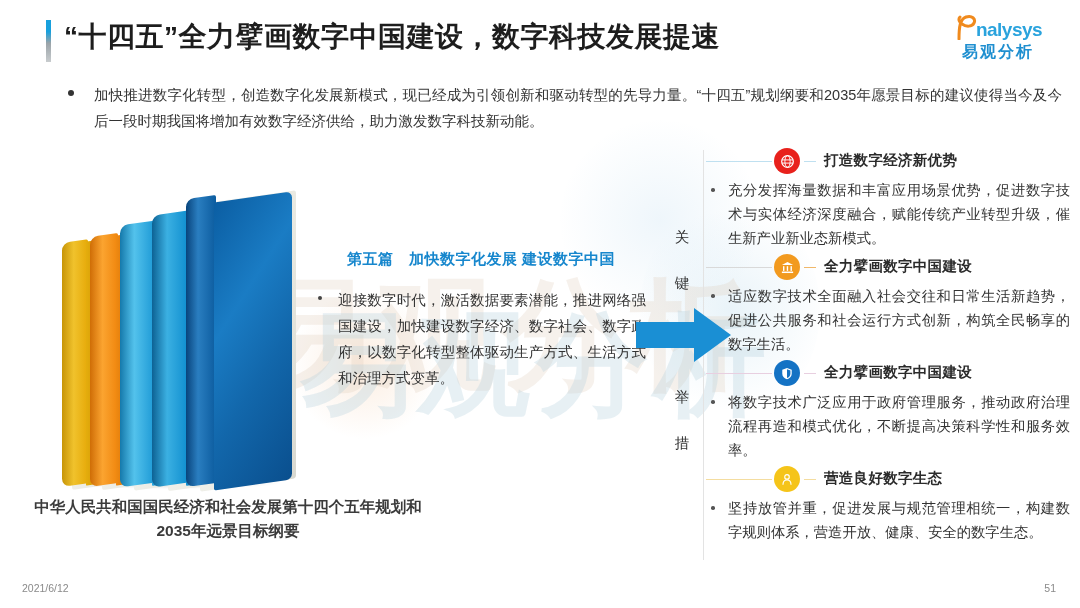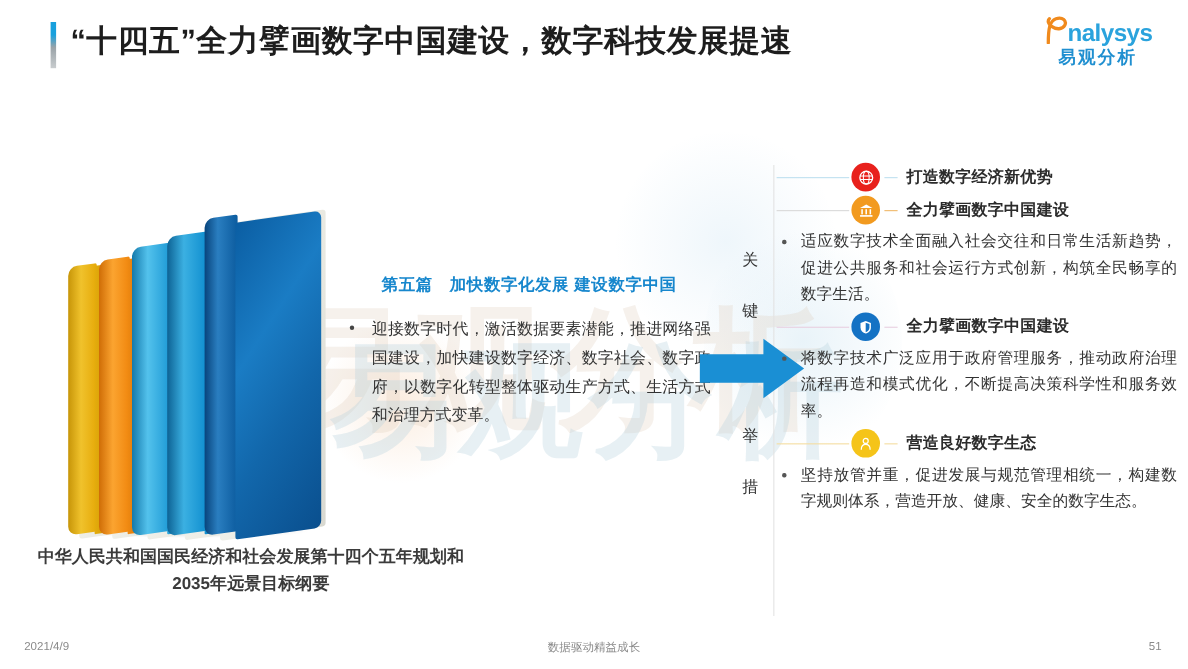--- a/index.html
+++ b/index.html
@@ -54,21 +54,21 @@
     font-size: 28px; font-weight: bold; color: #1d1d1d;
     letter-spacing: 0.5px;
     white-space: nowrap;
   }
 
   
   .logo { position: absolute; right: 22px; top: 14px; width: 120px; height: 48px; text-align: center; }
   .logo-row { display: flex; align-items: flex-end; justify-content: center; height: 26px; }
   .logo-a { display: block; }
   .logo-word {
-    font-size: 22px; font-weight: bold; color: #2aa3dd;
+    font-size: 19px; font-weight: bold; color: #2aa3dd;
     letter-spacing: -0.5px; line-height: 21px; margin-left: -2px;
   }
   .logo-cn {
     font-size: 16px; font-weight: bold; color: #1f8fd0;
     letter-spacing: 2px; margin-top: 2px;
   }
 
   
   .intro { position: absolute; left: 62px; top: 82px; width: 1000px; z-index: 3; }
   .intro-bullet {
@@ -204,20 +204,24 @@
       <div class="logo-row">
         <svg class="logo-a" width="24" height="26" viewBox="0 0 24 26">
           <path d="M5 25 C5 13 6 5 12 3 C18 1 22 5 20 9 C18 13 12 13 8 10 C5 8 4 5 6 3" fill="none" stroke="#f08a1d" stroke-width="3" stroke-linecap="round"></path>
         </svg>
         <div class="logo-word">nalysys</div>
       </div>
       <div class="logo-cn">易观分析</div>
     </div>
   </div>
 
+  <div class="intro">
+    <div class="intro-bullet"></div>
+    <div class="intro-text">加快推进数字化转型，创造数字化发展新模式，现已经成为引领创新和驱动转型的先导力量。“十四五”规划纲要和2035年愿景目标的建议使得当今及今后一段时期我国将增加有效数字经济供给，助力激发数字科技新动能。</div>
+  </div>
 
   <div class="books">
     <div class="book-shadow"></div>
 
     <div class="book" style="left:22px; width:72px; height:244px;">
       <div class="pages" style="transform:skewY(-8deg); left:10px; width:70px;"></div>
       <div class="spine" style="width:26px; background:linear-gradient(90deg,#c79508 0%,#f0c22c 45%,#e6a908 100%); transform:skewY(-8deg);"></div>
       <div class="cover" style="left:24px; width:10px; background:linear-gradient(90deg,#e4ad0d,#d59a05); transform:skewY(-8deg);"></div>
     </div>
 
@@ -277,20 +281,24 @@
         <div class="rule mid" style="background:#bfe0f0;"></div>
 
         <div class="sec-icon" style="background:#e8211c;">
           <svg width="15" height="15" viewBox="0 0 16 16">
             <circle cx="8" cy="8" r="6.2" fill="none" stroke="#fff" stroke-width="1.3"></circle>
             <ellipse cx="8" cy="8" rx="2.8" ry="6.2" fill="none" stroke="#fff" stroke-width="1"></ellipse>
             <path d="M2 6.3 H14 M2 9.7 H14" stroke="#fff" stroke-width="1"></path>
           </svg>
         </div>
         <div class="sec-title">打造数字经济新优势</div>
+      </div>
+      <div class="sec-body">
+        <div class="sec-dot"></div>
+        <div class="sec-text">充分发挥海量数据和丰富应用场景优势，促进数字技术与实体经济深度融合，赋能传统产业转型升级，催生新产业新业态新模式。</div>
       </div>
     </div>
 
     <div class="sec">
       <div class="sec-head">
         <div class="rule left" style="background:#d9d9d9;"></div>
         <div class="rule mid" style="background:#f0b86a;"></div>
 
         <div class="sec-icon" style="background:#f29a1f;">
           <svg width="15" height="15" viewBox="0 0 16 16">
@@ -343,18 +351,17 @@
       </div>
       <div class="sec-body">
         <div class="sec-dot"></div>
         <div class="sec-text">坚持放管并重，促进发展与规范管理相统一，构建数字规则体系，营造开放、健康、安全的数字生态。</div>
       </div>
     </div>
 
   </div>
 
   <div class="footer">
-    <div class="footer-date">2021/4/9</div>
-    <div class="footer-mid">数据驱动精益成长</div>
+    <div class="footer-date">2021/6/12</div>
     <div class="footer-page">51</div>
   </div>
 
 </div>
 
 </body></html>

